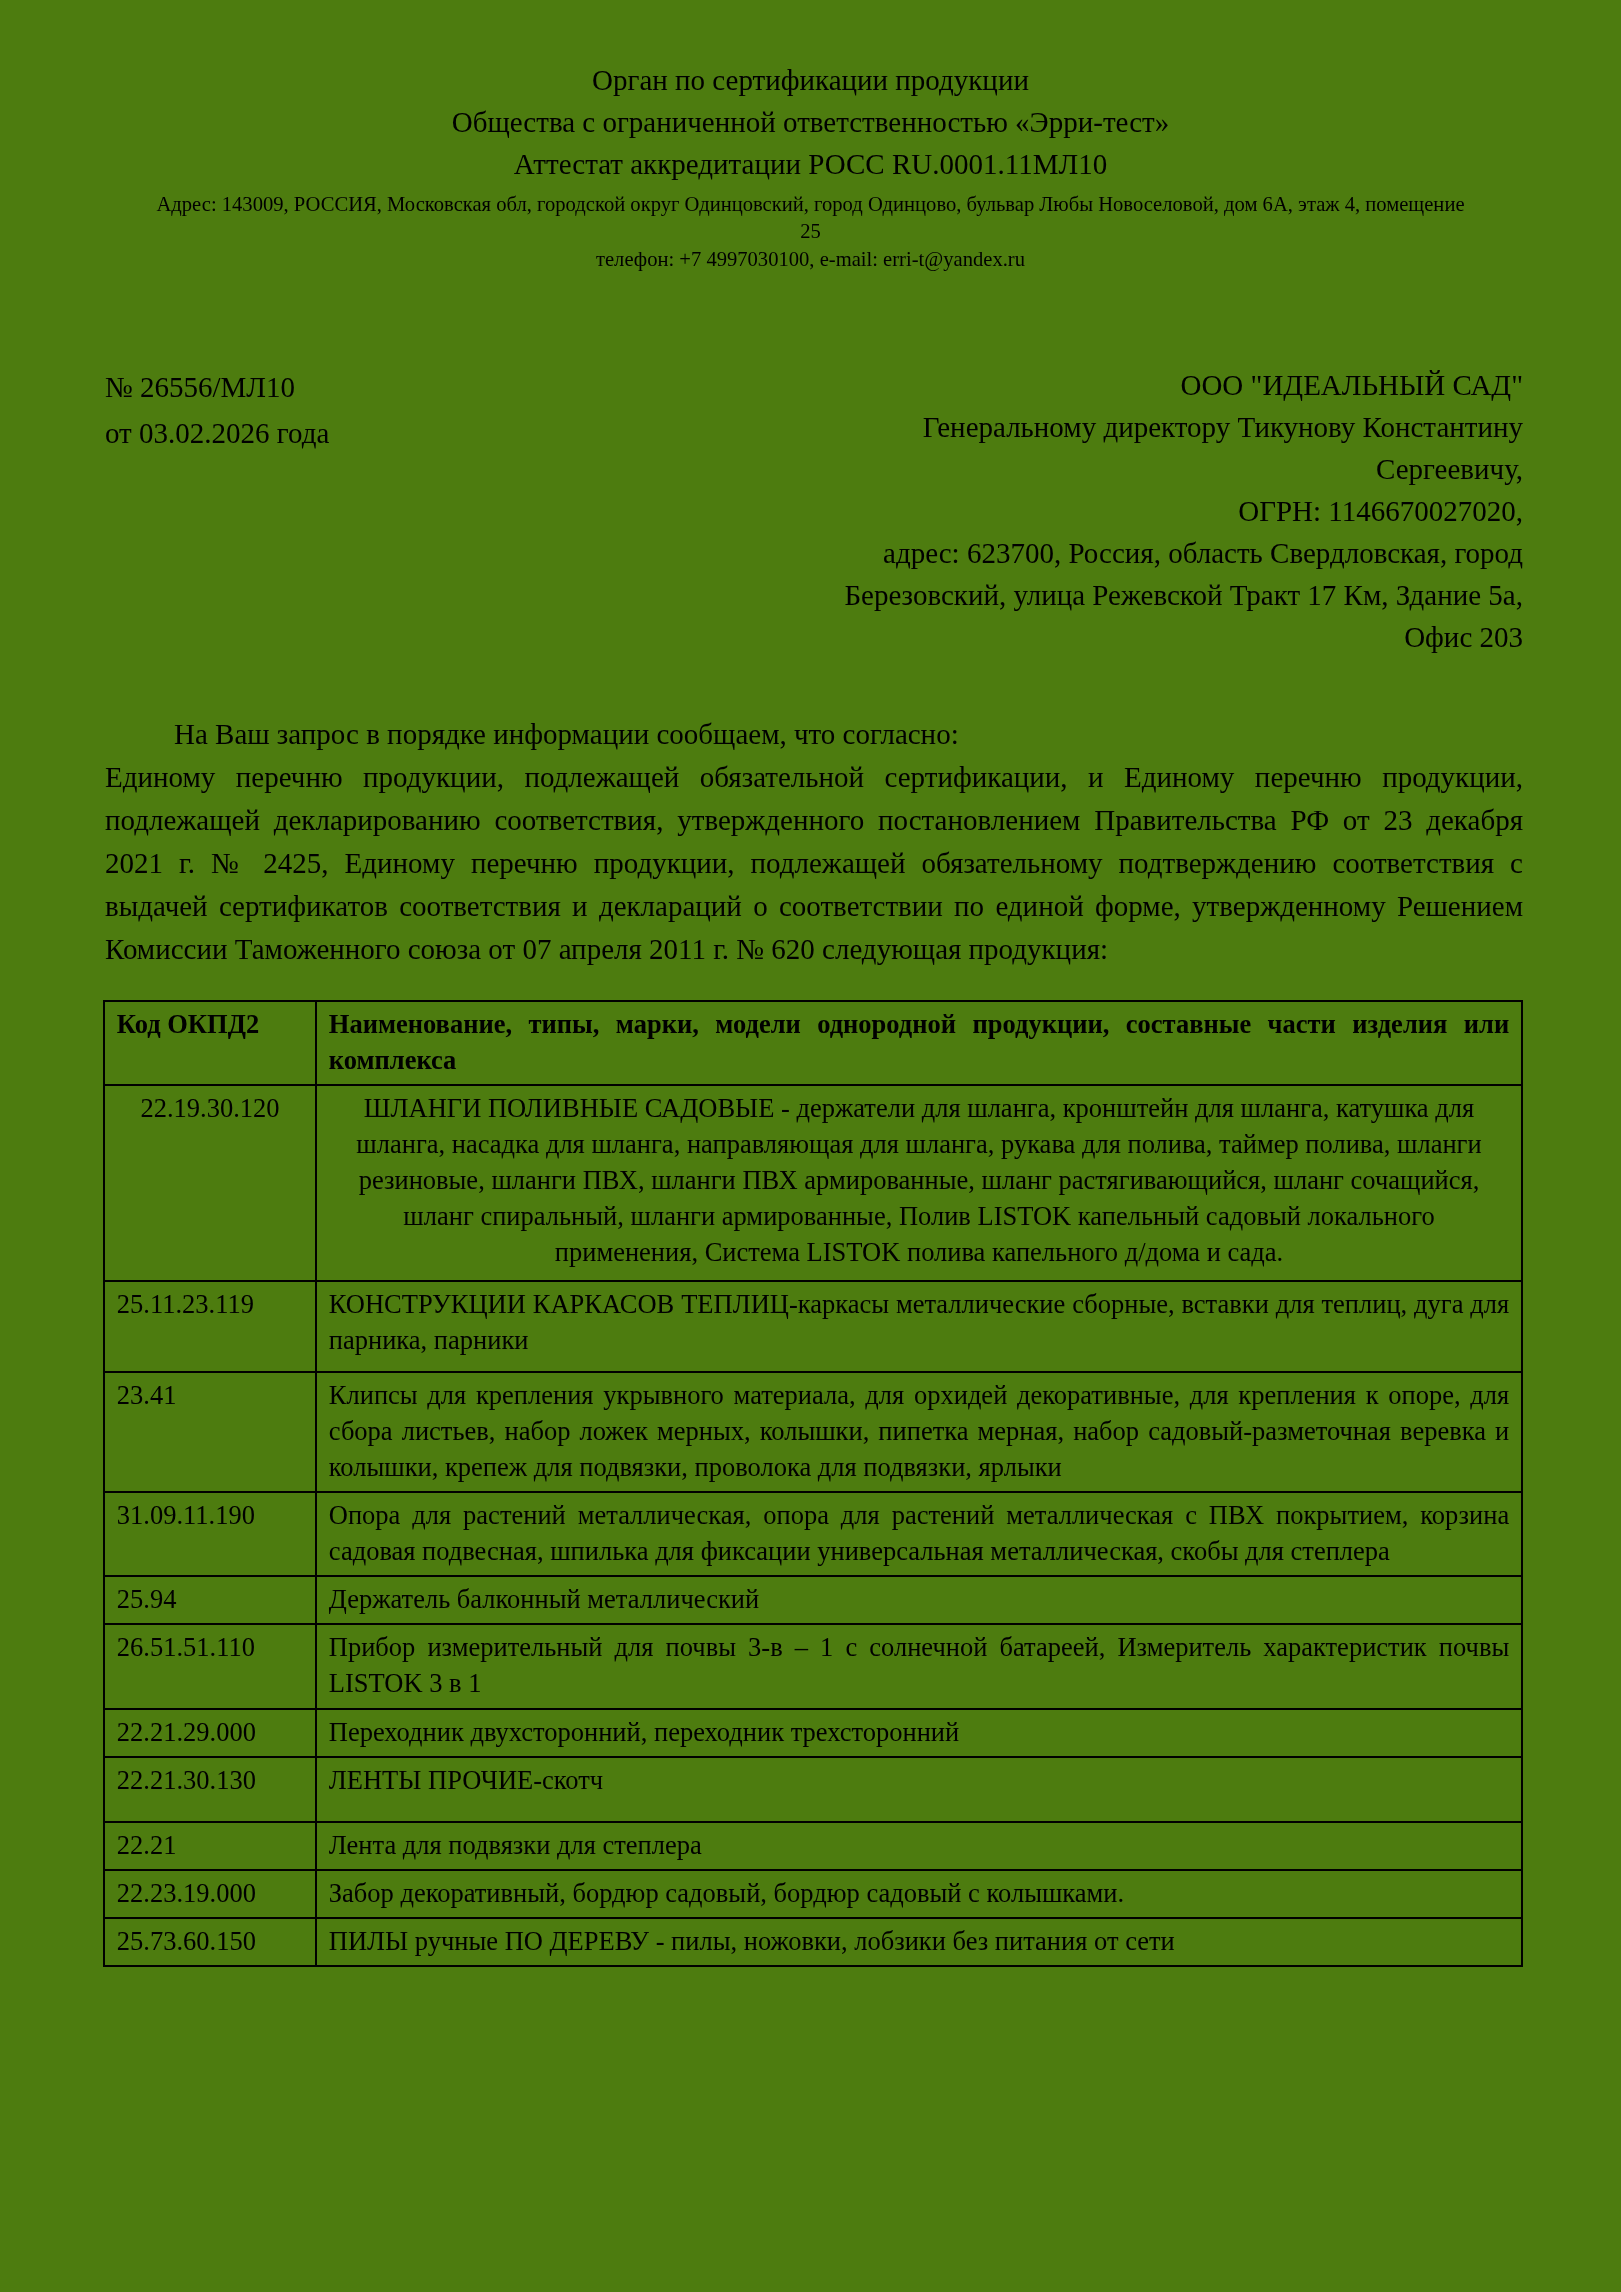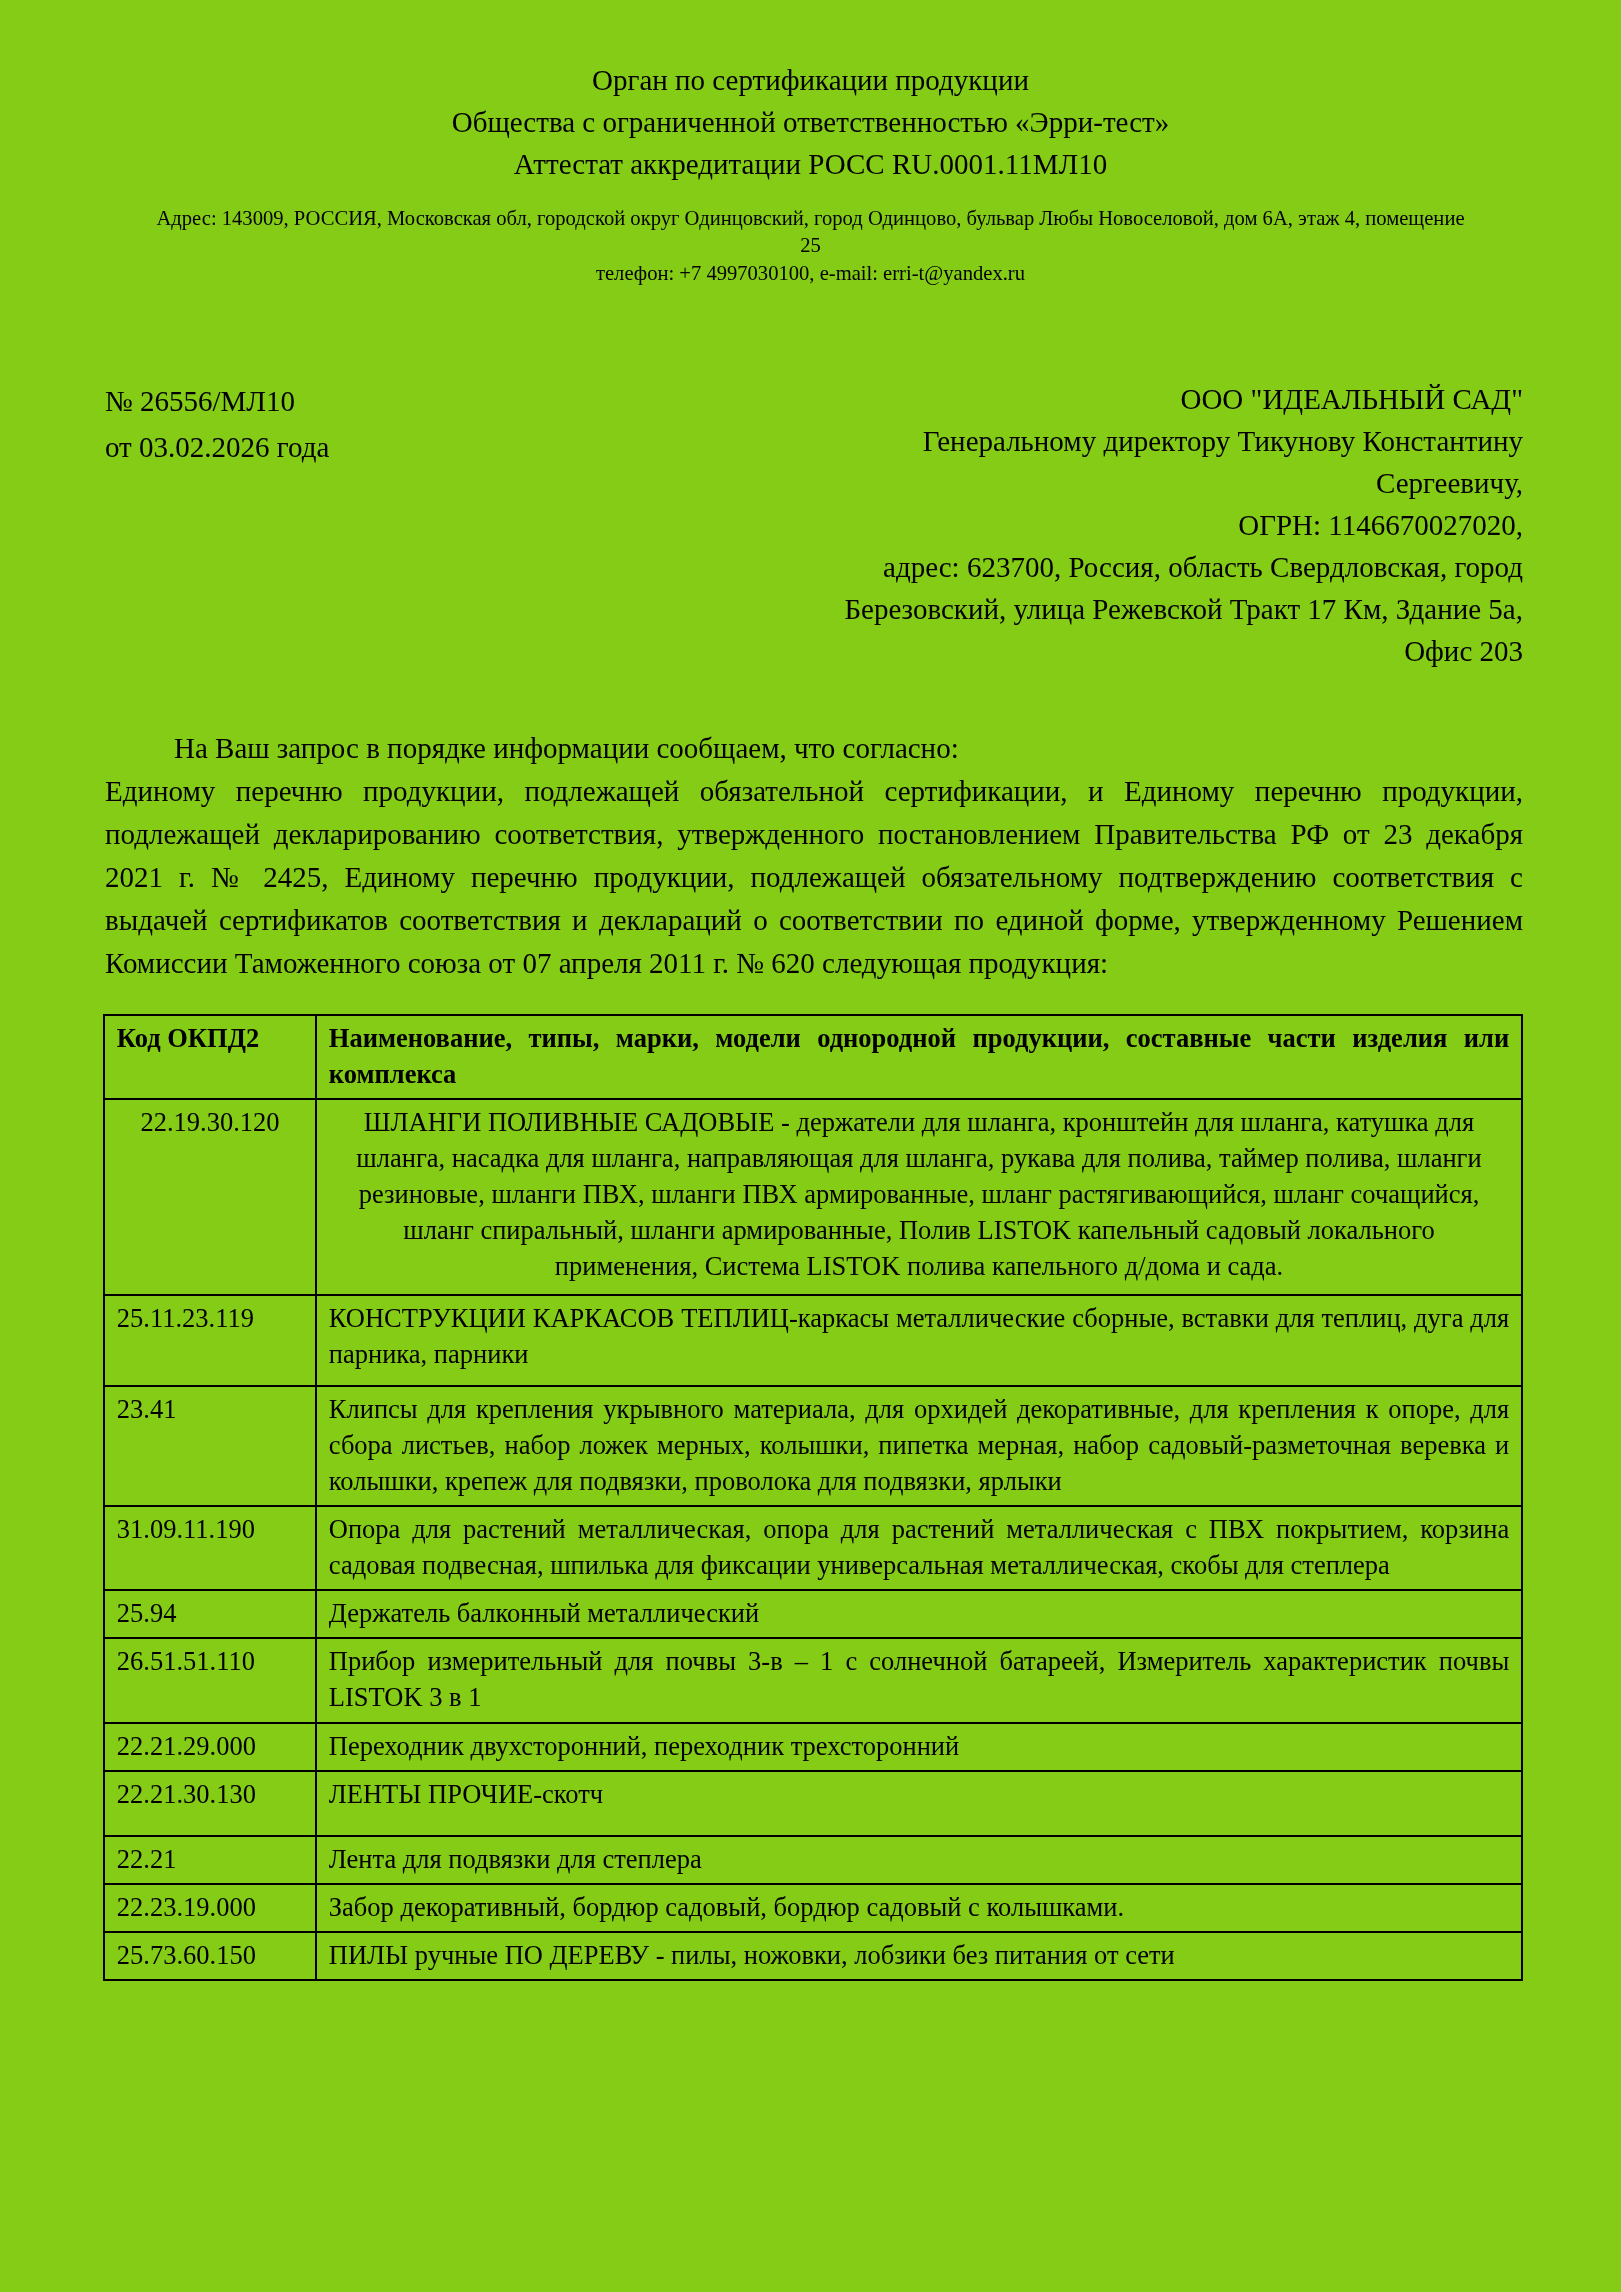--- a/index.html
+++ b/index.html
@@ -1,30 +1,30 @@
 <!DOCTYPE html>
 <html><head>
 <meta charset="utf-8">
 <style>
   html,body { margin:0; padding:0; background:#e8e8e8; }
   .page {
     position:relative;
     width:1621px; height:2293px;
     margin:0 auto;
-    background:#84cc16;
+    background:#4d7c0f;
     color:#000000;
     font-family:"Liberation Serif","DejaVu Serif",serif;
     overflow:hidden;
     box-sizing:border-box;
   }
   
   .letterhead { padding-top:59px; text-align:center; }
   .lh-big   { font-size:29px; line-height:42px; }
   .lh-small { font-size:20.6px; line-height:27.4px; }
-  .lh-address { width:1313px; margin:20px auto 0 auto; }
+  .lh-address { width:1313px; margin:6px auto 0 auto; }
   
   .meta-row {
     display:flex; justify-content:space-between; align-items:flex-start;
     margin:91px 98px 0 105px;
   }
   .meta-left { font-size:29px; line-height:46px; white-space:nowrap; }
   .meta-right { font-size:29px; line-height:42px; text-align:right; max-width:1019px; }
   
   .body-text { margin:55px 98px 0 105px; font-size:29px; }
   .body-text p { margin:0; line-height:43px; }

